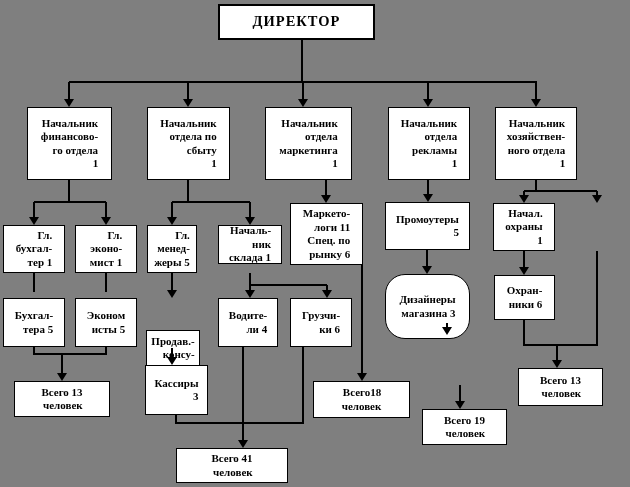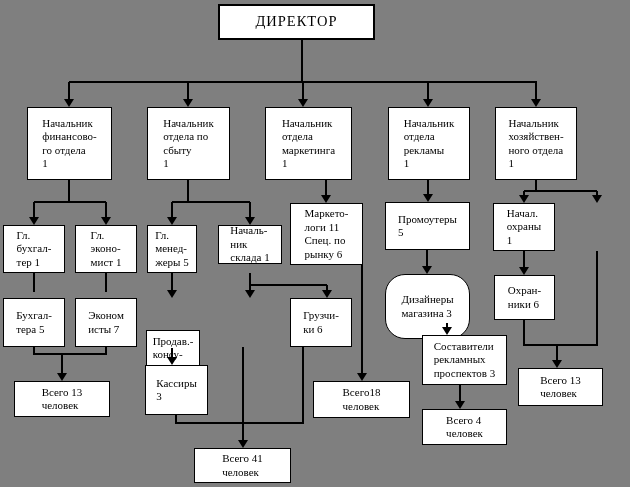--- a/index.html
+++ b/index.html
@@ -7,24 +7,24 @@
     width:630px;height:487px;overflow:hidden;
     background:var(--bg,#7f7f7f);
     font-family:"Liberation Serif","DejaVu Serif",serif;
   }
   #diagram{position:relative;width:630px;height:487px;}
   .node{
     position:absolute;
     background:var(--fill,#ffffff);
     border:1.5px solid var(--line,#000000);
     color:var(--text,#000000);
-    font-weight:normal;
+    font-weight:bold;
     font-size:11px;
     line-height:13.5px;
-    text-align:left;
+    text-align:right;
     white-space:pre-line;
     display:flex;align-items:center;justify-content:center;
     box-sizing:border-box;
   }
   .director{font-size:14.5px;letter-spacing:1px;border-width:2px;}
   .cline{position:absolute;background:var(--line,#000000);}
   .arw{
     position:absolute;width:0;height:0;
     border-left:5px solid transparent;
     border-right:5px solid transparent;
@@ -77,46 +77,45 @@
 рынку 6</div>
   <div class="node" style="left:385px;top:202px;width:85px;height:48px;">Промоутеры
 5</div>
   <div class="node" style="left:493px;top:203px;width:62px;height:48px;">Начал.
 охраны
 1</div>
 
   <div class="node" style="left:3px;top:298px;width:62px;height:49px;">Бухгал-
 тера 5</div>
   <div class="node" style="left:75px;top:298px;width:62px;height:49px;">Эконом
-исты 7</div>
+исты 5</div>
   <div class="node" style="left:146px;top:298px;width:54px;height:50px;margin-top:32px;">Продав.-
 консу-
 льт. 14</div>
+  <div class="node" style="left:218px;top:298px;width:60px;height:49px;">Водите-
+ли 4</div>
   <div class="node" style="left:290px;top:298px;width:62px;height:49px;">Грузчи-
 ки 6</div>
   <div class="node" style="left:385px;top:274px;width:85px;height:65px;border-radius:20px;">Дизайнеры
 магазина 3</div>
   <div class="node" style="left:494px;top:275px;width:61px;height:45px;">Охран-
 ники 6</div>
 
   <div class="node" style="left:145px;top:365px;width:63px;height:50px;">Кассиры
 3</div>
-  <div class="node" style="left:422px;top:335px;width:85px;height:50px;">Составители
-рекламных
-проспектов 3</div>
 
   <div class="node" style="left:14px;top:381px;width:96px;height:36px;">Всего 13
 человек</div>
   <div class="node" style="left:313px;top:381px;width:97px;height:37px;">Всего18
 человек</div>
   <div class="node" style="left:518px;top:368px;width:85px;height:38px;">Всего 13
 человек</div>
-  <div class="node" style="left:422px;top:409px;width:85px;height:36px;">Всего 4
+  <div class="node" style="left:422px;top:409px;width:85px;height:36px;">Всего 19
 человек</div>
-  <div class="node" style="left:194px;top:448px;width:97px;height:35px;">Всего 41
+  <div class="node" style="left:176px;top:448px;width:112px;height:35px;">Всего 41
 человек</div>
 
 <div class="cline" style="left: 301px; top: 40px; width: 2px; height: 42px;"></div>
     <div class="cline" style="left: 68px; top: 82px; width: 2px; height: 19px;"></div>
     <div class="cline" style="left: 187px; top: 82px; width: 2px; height: 19px;"></div>
     <div class="cline" style="left: 302px; top: 82px; width: 2px; height: 19px;"></div>
     <div class="cline" style="left: 427px; top: 82px; width: 2px; height: 19px;"></div>
     <div class="cline" style="left: 535px; top: 82px; width: 2px; height: 19px;"></div>
     <div class="cline" style="left: 68px; top: 180px; width: 2px; height: 22px;"></div>
     <div class="cline" style="left: 33px; top: 202px; width: 2px; height: 17px;"></div>

